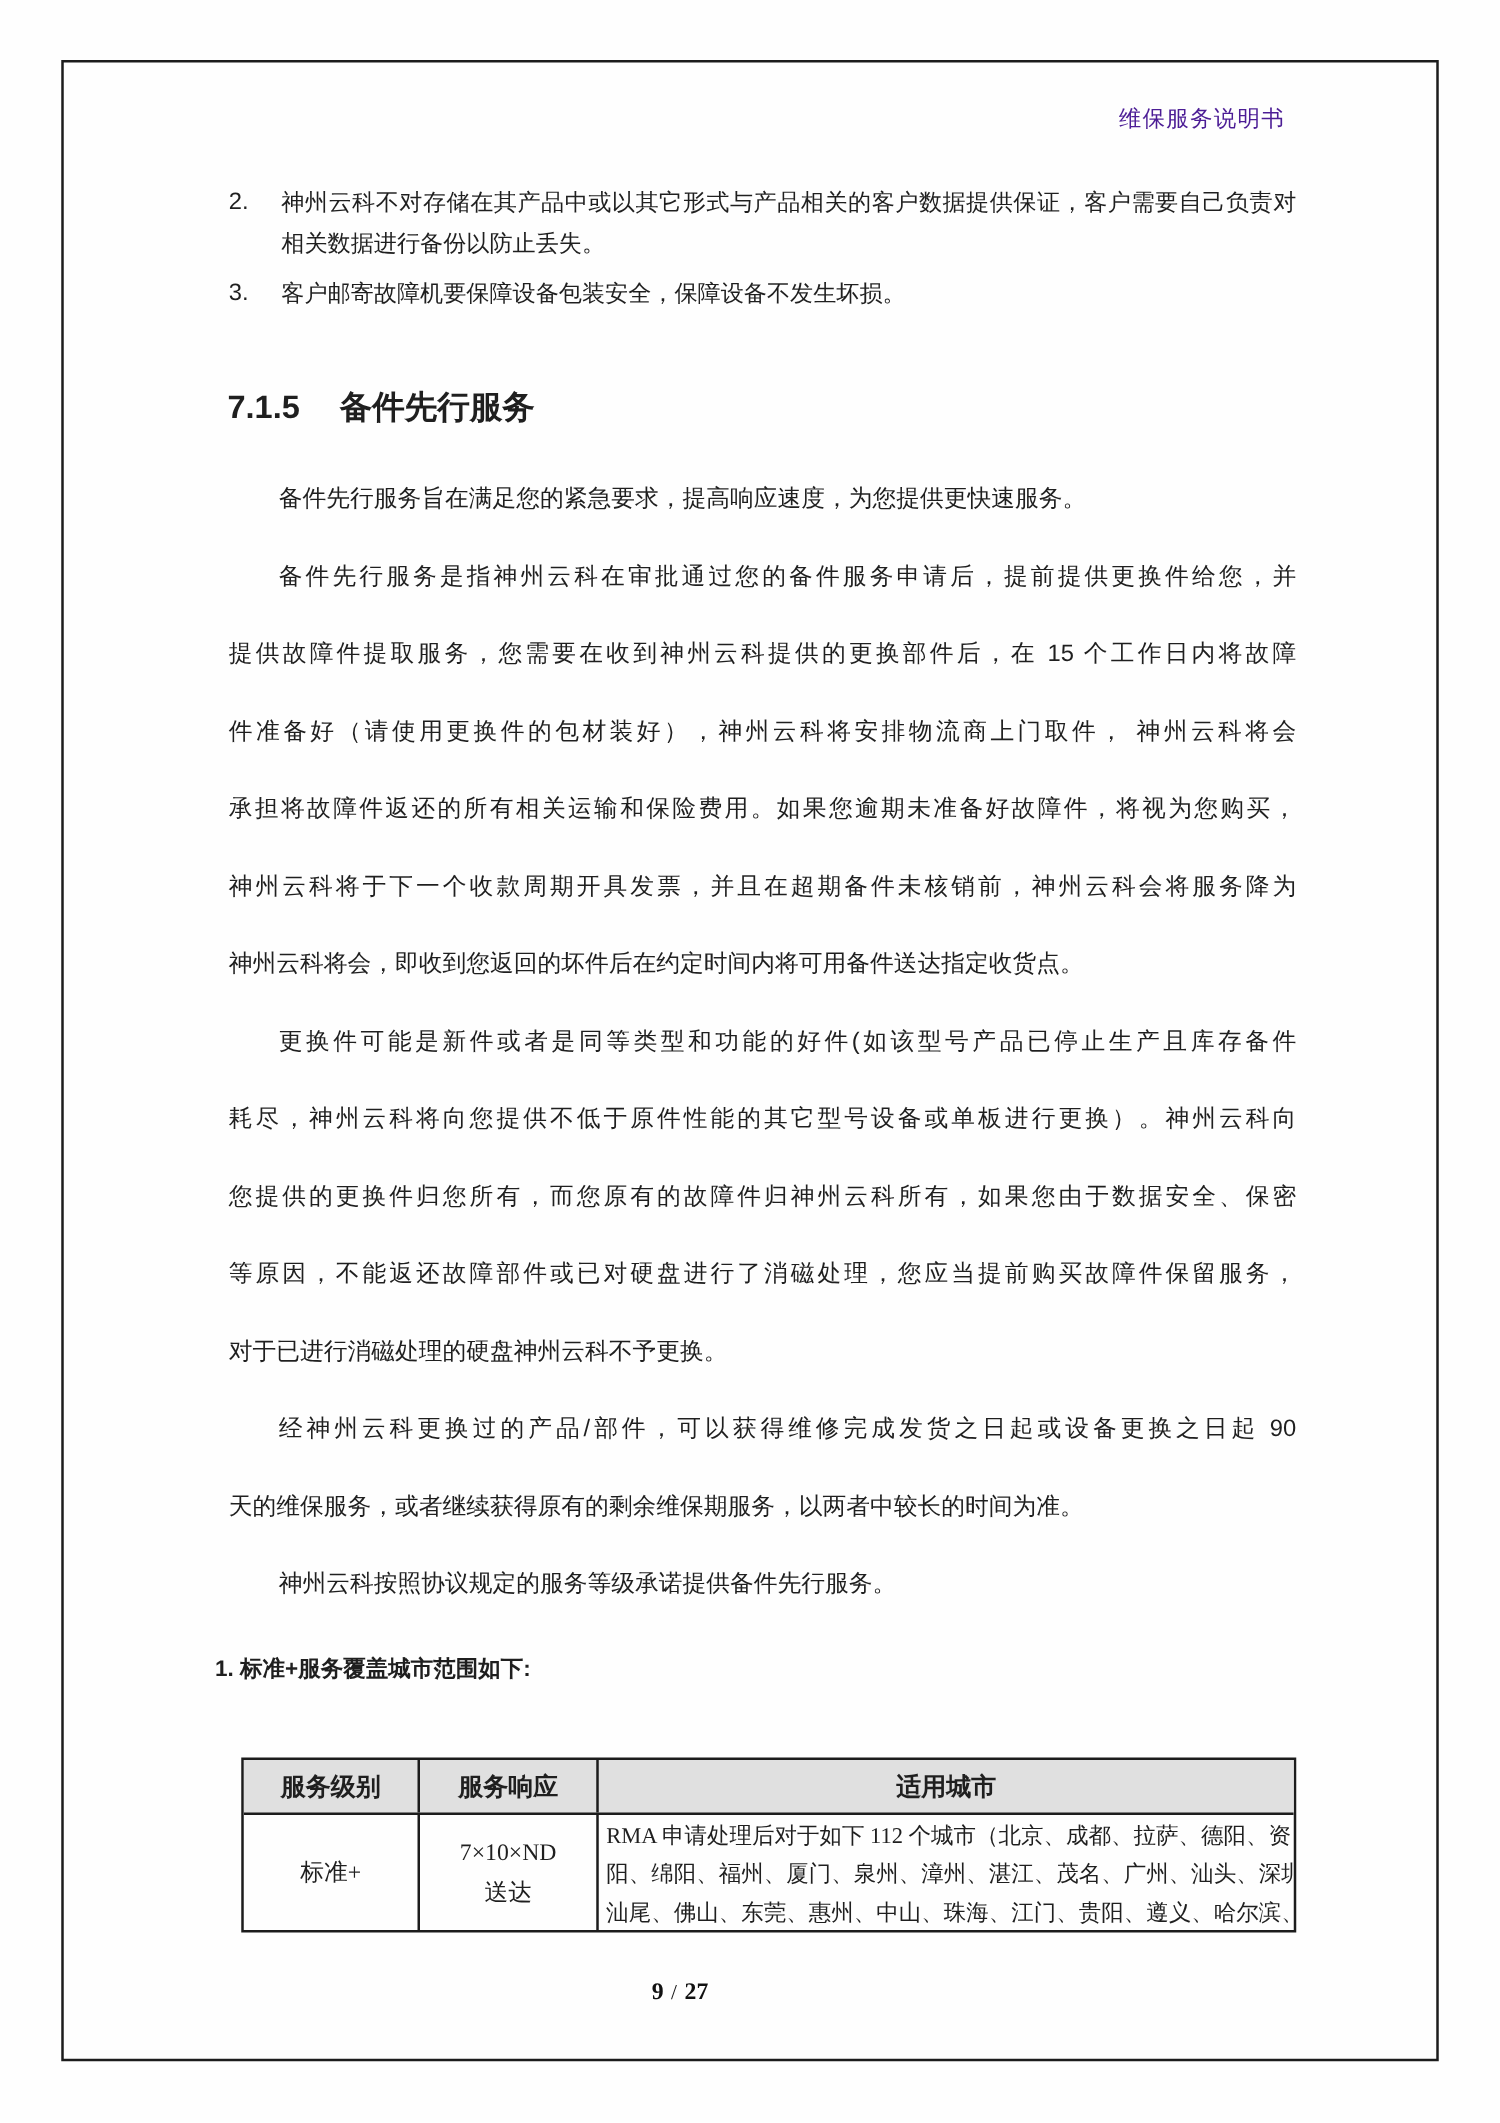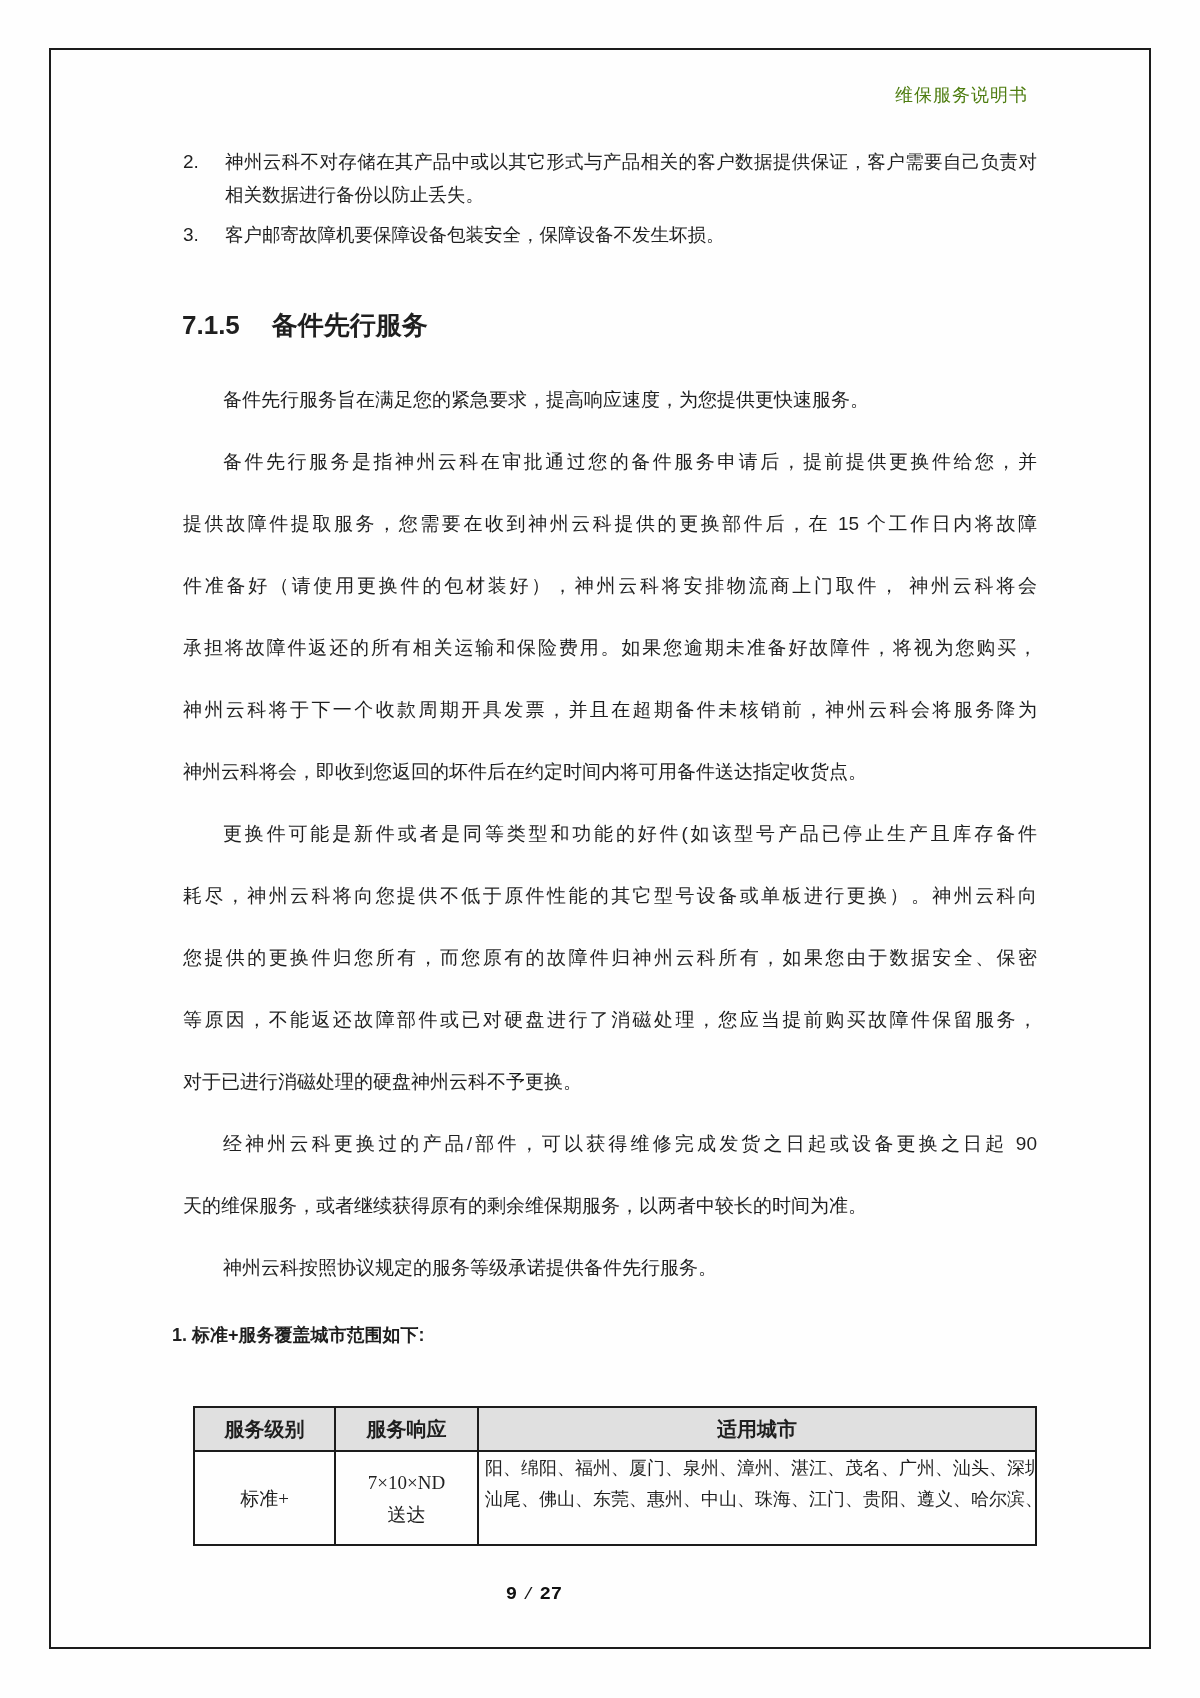--- a/index.html
+++ b/index.html
@@ -27,21 +27,21 @@
   }
   .doc-header {
     position: absolute;
     top: 83px;
     left: 400px;
     right: 172px;
     text-align: right;
     font-family: Liberation Mono, monospace;
     font-size: 18px;
     letter-spacing: 1px;
-    color: #4d7c0f;
+    color: #4c1d95;
   }
   
   .num-list {
     position: absolute;
     left: 183px;
     top: 145px;
     width: 854px;
   }
   .num-item {
     position: relative;
@@ -152,23 +152,24 @@
     text-align-last: justify;
     white-space: nowrap;
   }
   
   .doc-footer {
     position: absolute;
     left: 0;
     top: 1583px;
     width: 1068px;
     text-align: center;
-    font-family: Liberation Mono, monospace;
+    font-family: Liberation Serif, serif;
     font-size: 19px;
     color: #111;
+    padding-left: 10px;
   }
   .doc-footer .pg { font-weight: bold; }
   .doc-footer .sep { font-weight: normal; padding: 0 6px; font-size: 17px; }
 </style>
 </head>
 <body>
 
 <div class="page">
 
   <div class="page-frame"></div>
@@ -223,20 +224,21 @@
           <div>标准+</div>
         </div>
       </div>
       <div class="t-cell">
         <div class="cell-center">
           <div>7×10×ND</div>
           <div>送达</div>
         </div>
       </div>
       <div class="t-cell cell-cities">
+        <div class="city-line">RMA 申请处理后对于如下 112 个城市（北京、成都、拉萨、德阳、资</div>
         <div class="city-line">阳、绵阳、福州、厦门、泉州、漳州、湛江、茂名、广州、汕头、深圳、</div>
         <div class="city-line">汕尾、佛山、东莞、惠州、中山、珠海、江门、贵阳、遵义、哈尔滨、</div>
       </div>
     </div>
   </div>
 
   <div class="doc-footer">
     <span class="pg">9</span><span class="sep">/</span><span class="pg">27</span>
   </div>
 

